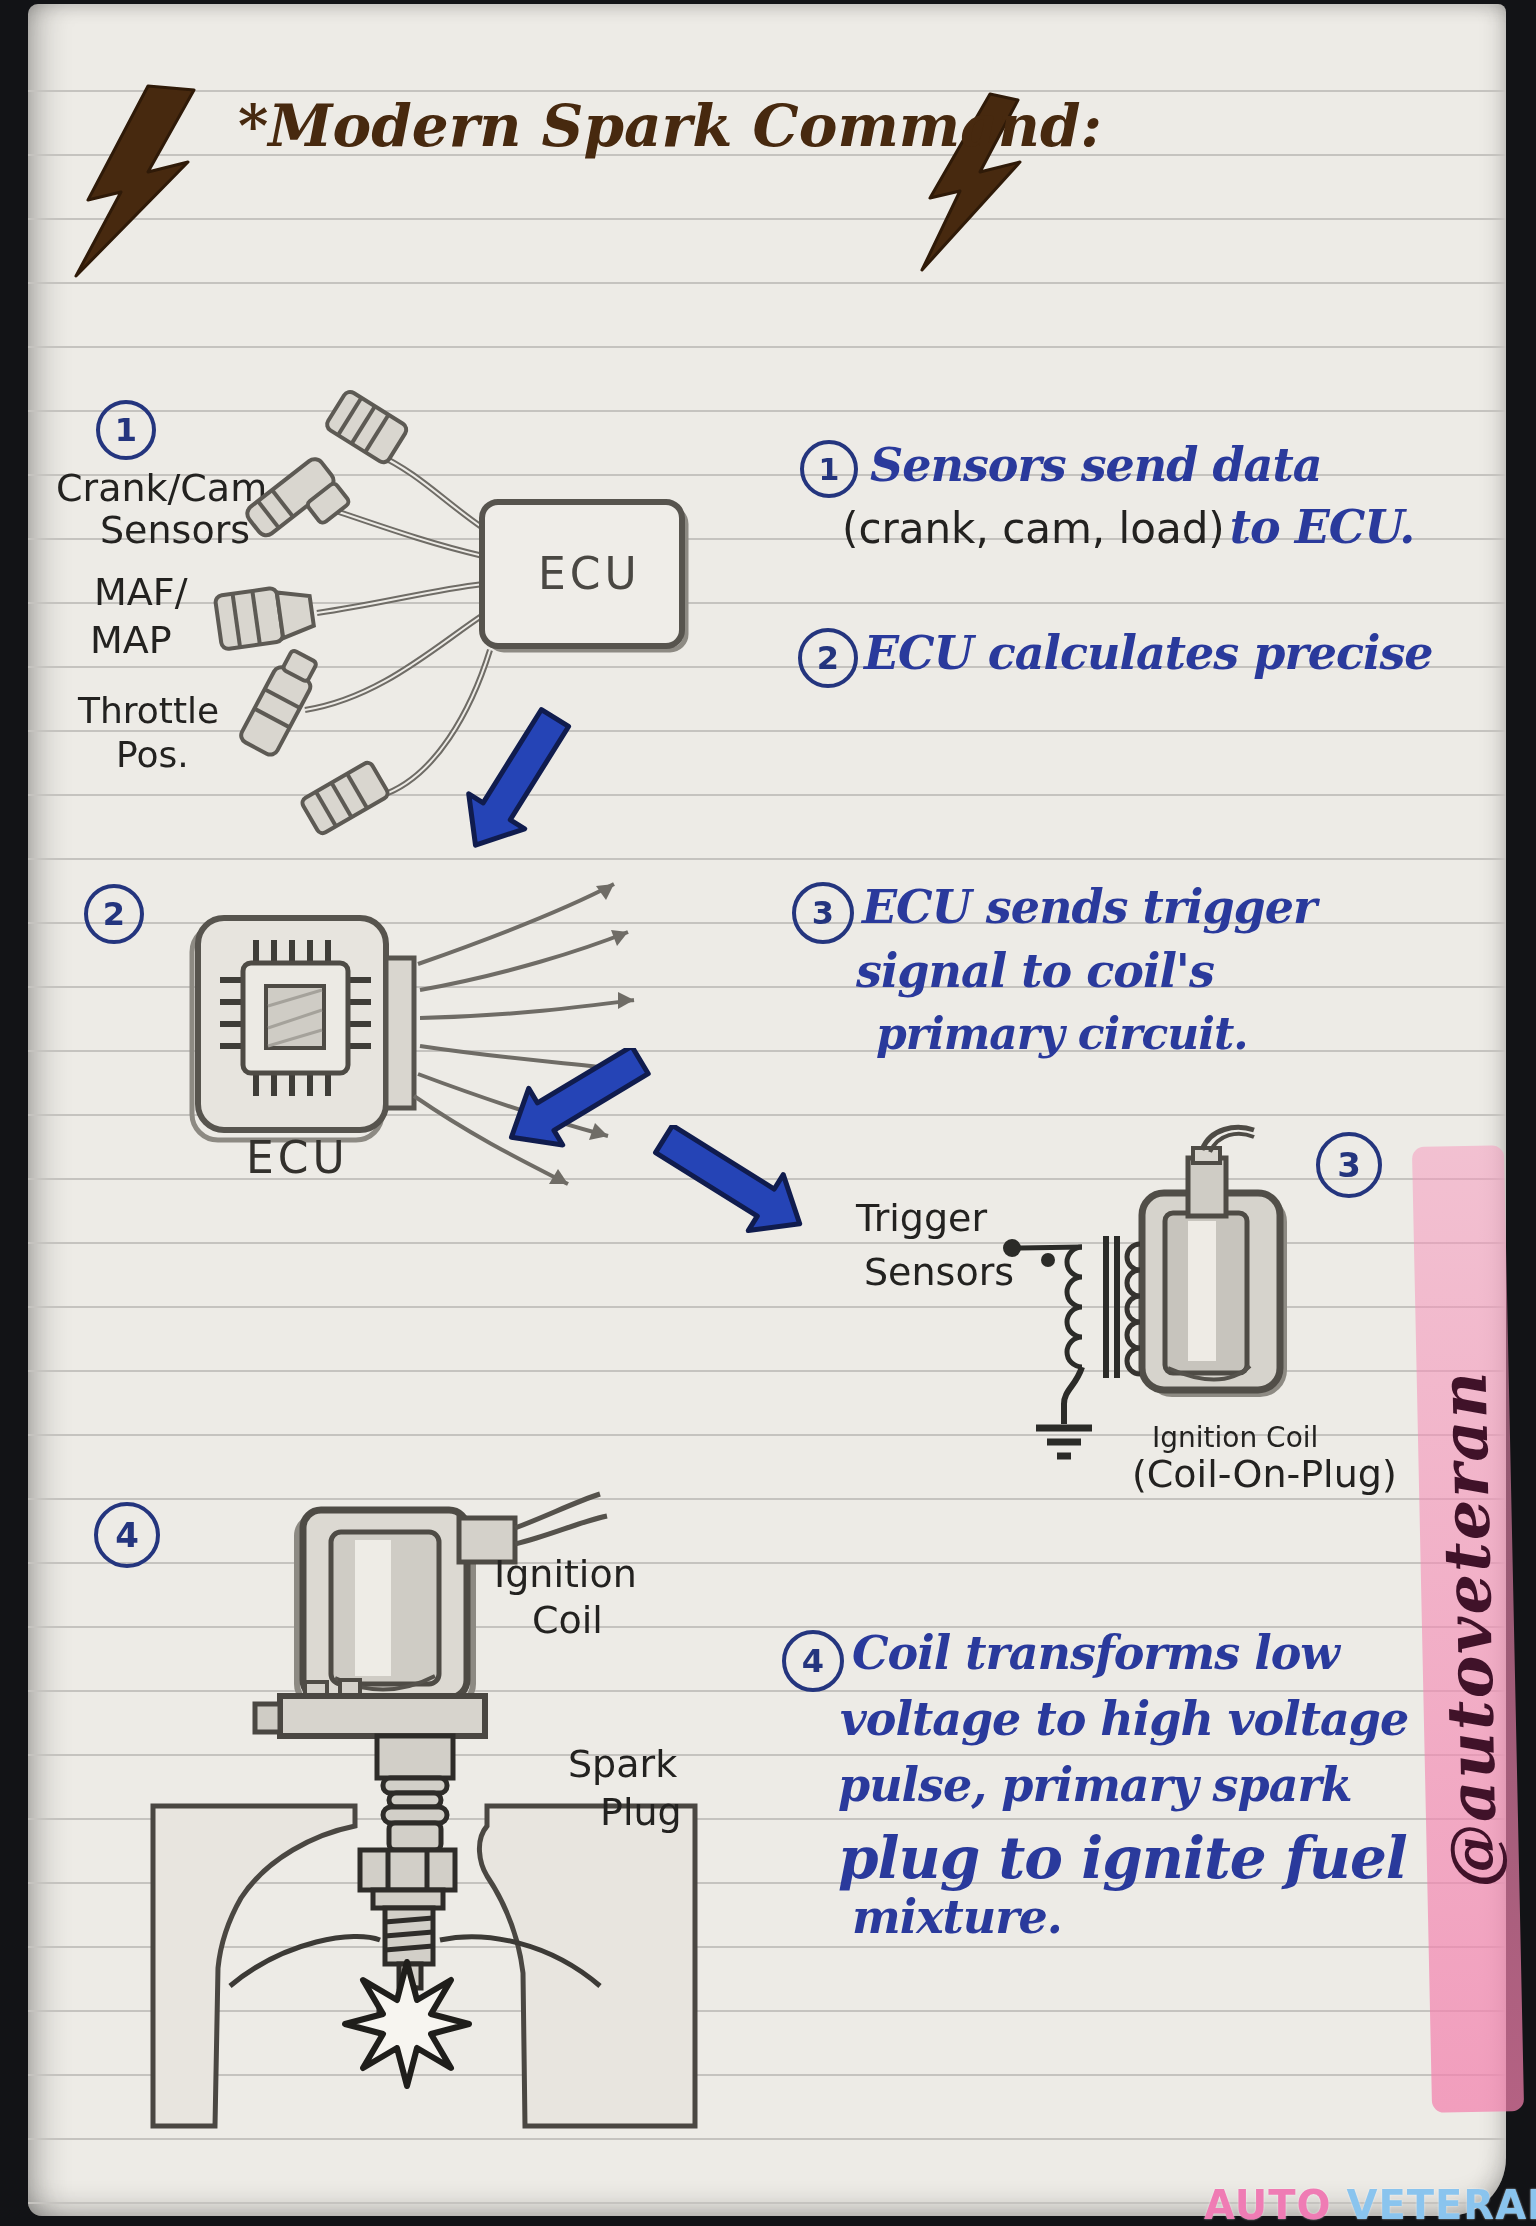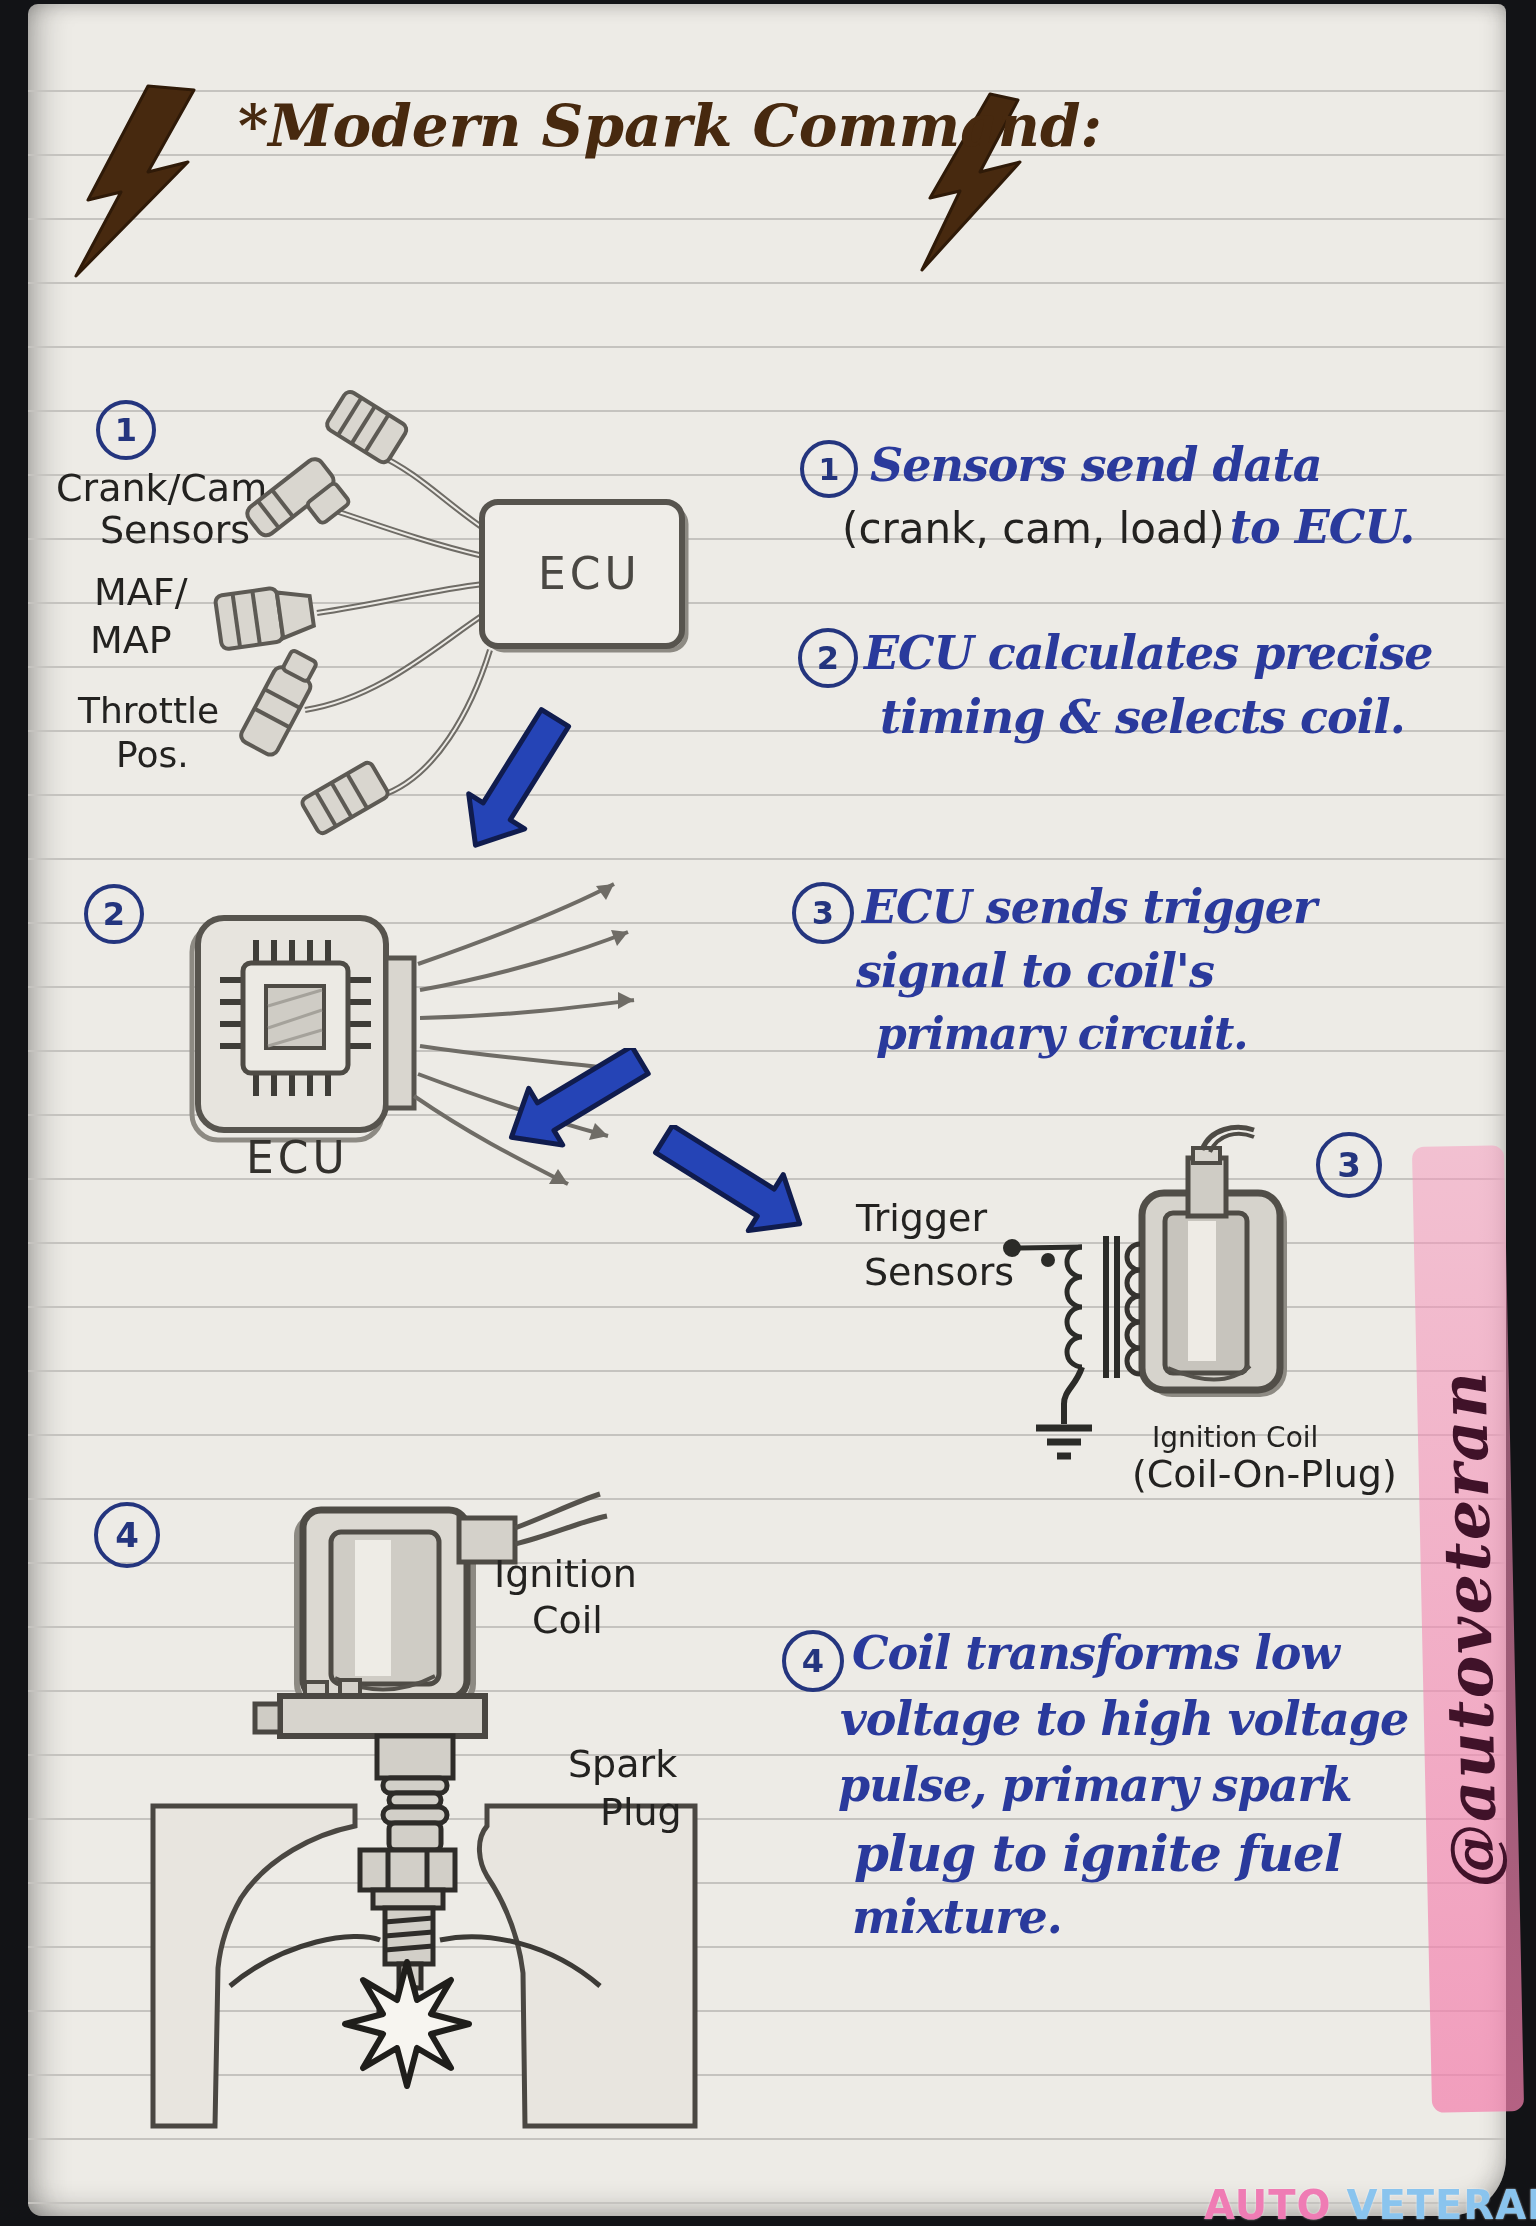--- a/index.html
+++ b/index.html
@@ -125,21 +125,20 @@
 
   <div class="abs badge" style="left:800px;top:440px;width:50px;height:50px;font-size:30px;">1</div>
   <div class="abs script" style="left:870px;top:438px;font-size:46px;">Sensors send data</div>
   <div class="abs" style="left:842px;top:500px;white-space:nowrap;">
     <span class="hand" style="font-size:42px;">(crank, cam, load)</span>
     <span class="script" style="font-size:46px;">to ECU.</span>
   </div>
 
   <div class="abs badge" style="left:798px;top:628px;width:52px;height:52px;font-size:32px;">2</div>
   <div class="abs script" style="left:864px;top:626px;font-size:46px;">ECU calculates precise</div>
-  <div class="abs script" style="left:880px;top:690px;font-size:46px;">timing &amp; selects coil.</div>
 
   <div class="abs badge" style="left:84px;top:884px;width:52px;height:52px;font-size:32px;">2</div>
   <svg class="abs" style="left:168px;top:878px" width="490" height="345" viewBox="0 0 490 345">
     <rect x="24" y="48" width="190" height="214" rx="26" fill="none" stroke="#8d8a83" stroke-width="5"></rect>
     <rect x="30" y="40" width="188" height="212" rx="26" fill="#e7e4de" stroke="#57544e" stroke-width="6"></rect>
     <g stroke="#3f3d38" stroke-width="6">
       <line x1="88" y1="62" x2="88" y2="85"></line>
         <line x1="106" y1="62" x2="106" y2="85"></line>
         <line x1="124" y1="62" x2="124" y2="85"></line>
         <line x1="142" y1="62" x2="142" y2="85"></line>
@@ -291,21 +290,21 @@
 
   <div class="abs hand" style="left:494px;top:1552px;font-size:38px;">Ignition</div>
   <div class="abs hand" style="left:532px;top:1598px;font-size:38px;">Coil</div>
   <div class="abs hand" style="left:568px;top:1742px;font-size:38px;">Spark</div>
   <div class="abs hand" style="left:600px;top:1790px;font-size:38px;">Plug</div>
 
   <div class="abs badge" style="left:782px;top:1630px;width:54px;height:54px;font-size:32px;">4</div>
   <div class="abs script" style="left:852px;top:1626px;font-size:46px;">Coil transforms low</div>
   <div class="abs script" style="left:840px;top:1692px;font-size:46px;">voltage to high voltage</div>
   <div class="abs script" style="left:838px;top:1758px;font-size:46px;">pulse, primary spark</div>
-  <div class="abs script" style="left:838px;top:1824px;font-size:50px;margin-left:16px;">plug to ignite fuel</div>
+  <div class="abs script" style="left:838px;top:1824px;font-size:58px;">plug to ignite fuel</div>
   <div class="abs script" style="left:852px;top:1890px;font-size:46px;">mixture.</div>
 
   <div class="abs" id="wm-strip">
     <span id="wm-text">@autoveteran</span>
   </div>
   <div class="abs" id="brand">
     <span class="w1">AUTO</span>
     <span class="w2">VETERAN</span>
   </div>
 </div>

